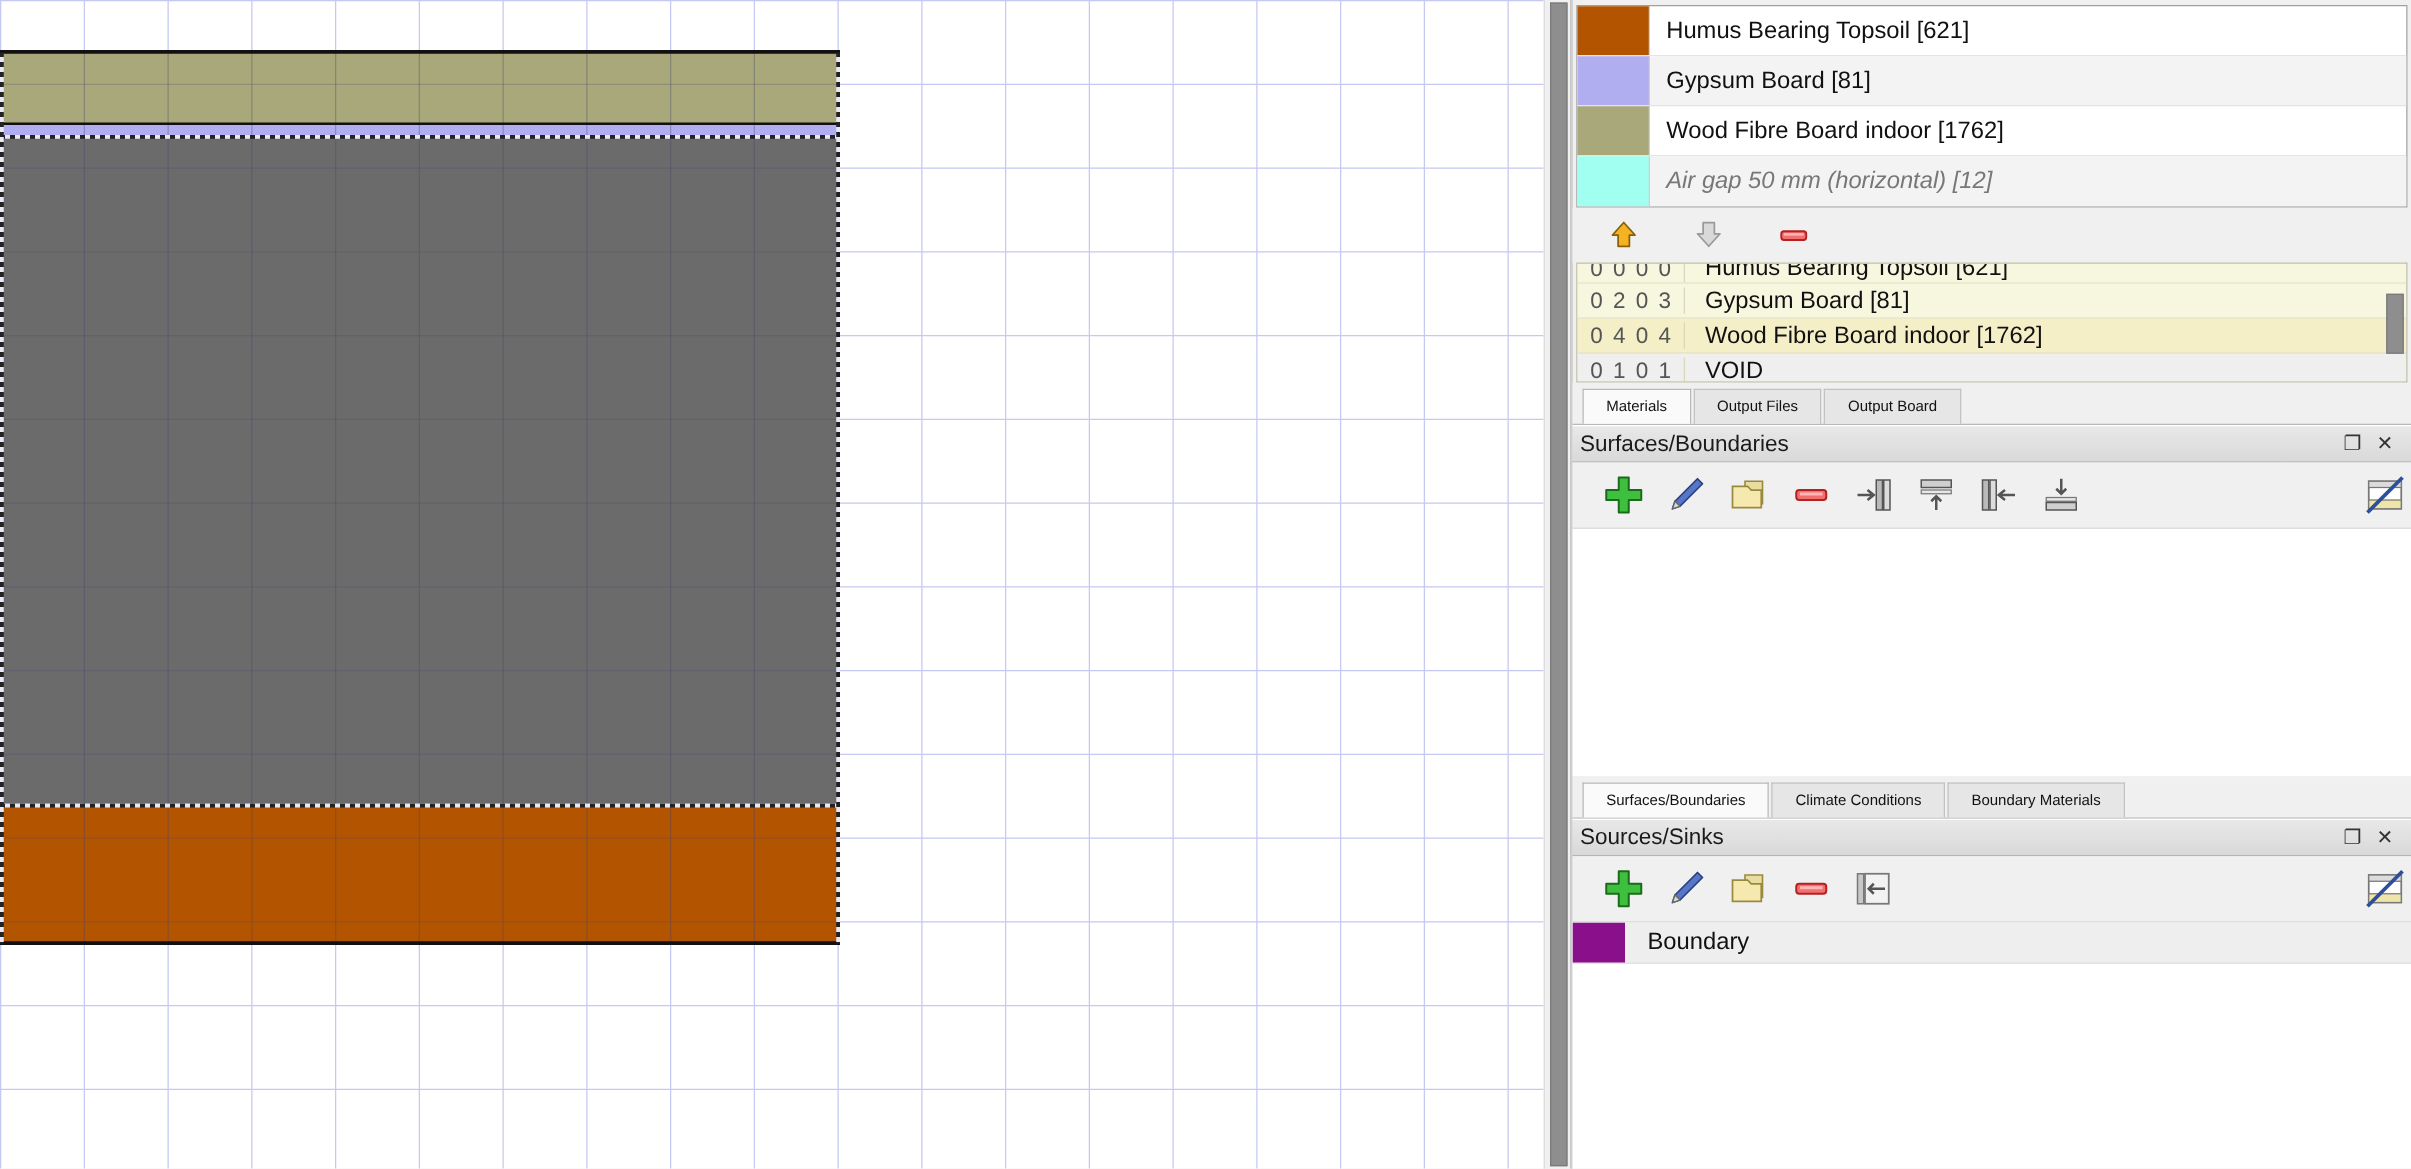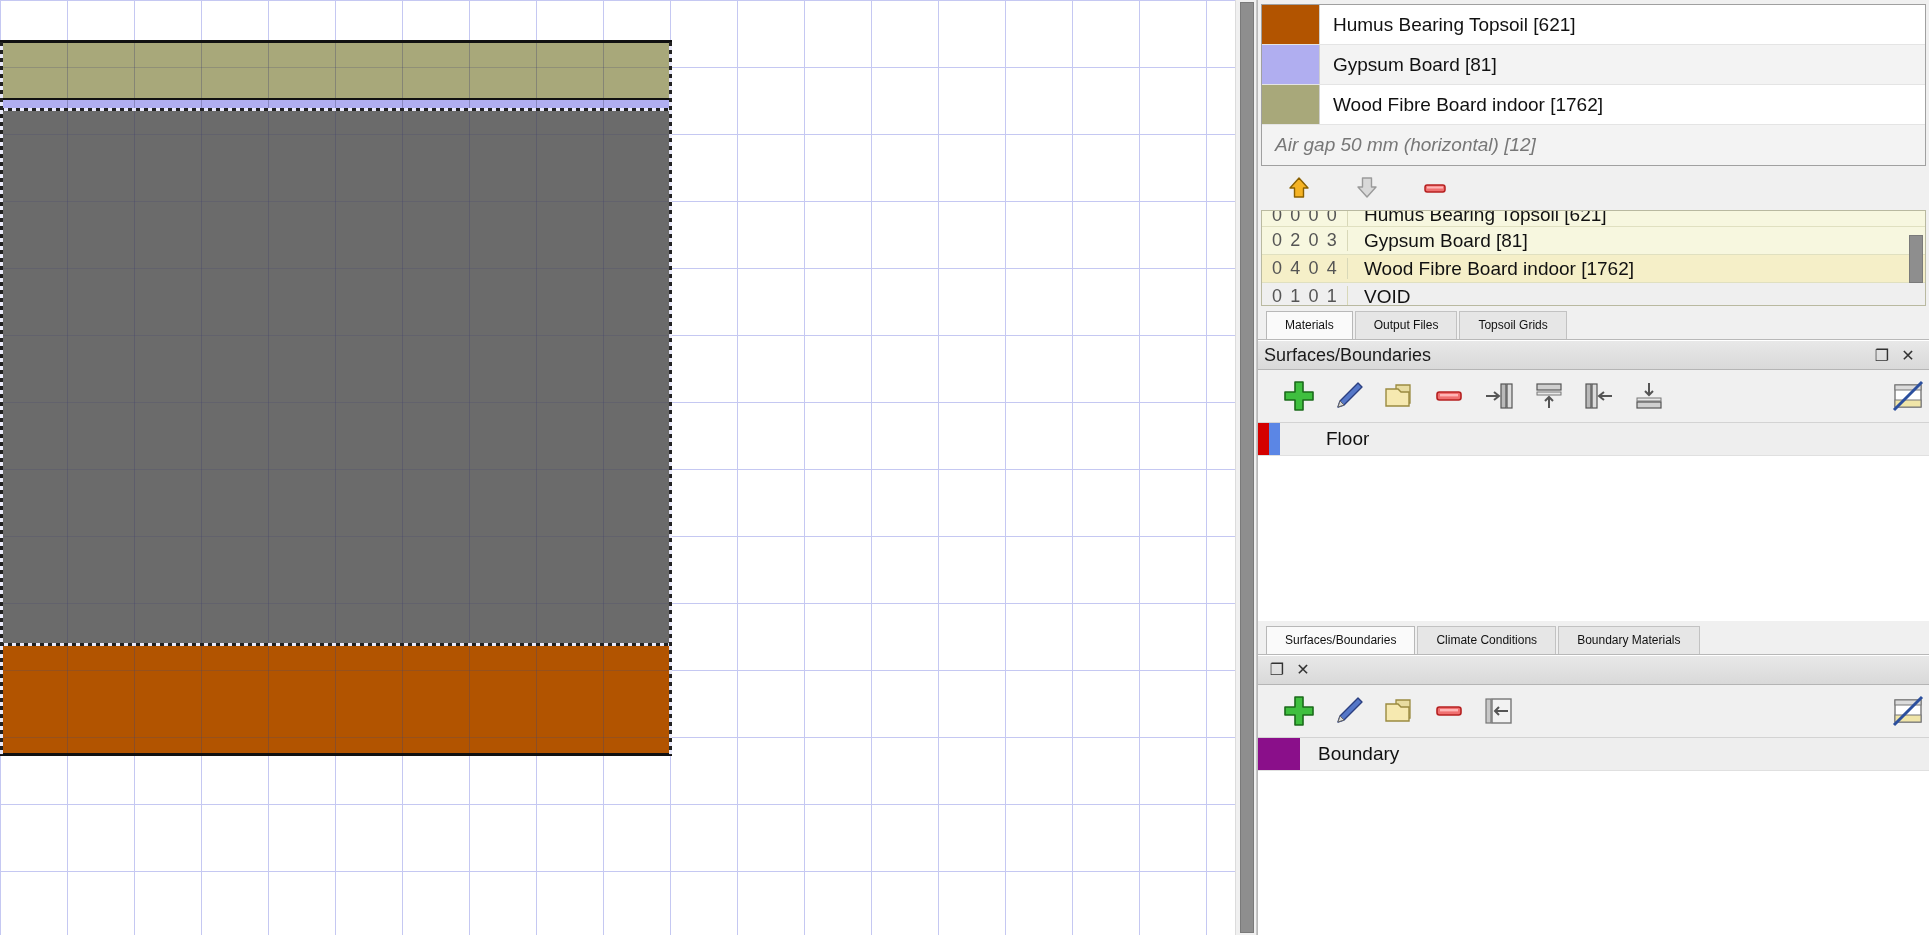--- a/index.html
+++ b/index.html
@@ -62,21 +62,21 @@
   .mat-list {
     margin:4px 3px 0 3px;
     border:1px solid #a0a0a0;
     background:#fff;
     position:relative;
   }
   .mat-row {
     display:flex; align-items:stretch; height:40px;
     border-bottom:1px solid #e4e4e4;
   }
-  .mat-row:last-child { border-bottom:none;flex-direction:column; }
+  .mat-row:last-child { border-bottom:none; }
   .mat-row.alt  { background:#f3f3f3; }
   .mat-swatch { width:58px; border-right:1px solid #cfcfcf; }
   .mat-label {
     flex:1; display:flex; align-items:center;
     padding-left:13px; font-size:19px; color:#111;
   }
   .mat-label.italic { font-style:italic; color:#777; }
 
   
   .mini-toolbar {
@@ -349,21 +349,21 @@
             </div>
             <div class="assign-name">VOID</div>
           </div>
         </div>
       <div class="assign-scroll"></div>
     </div>
 
     <div class="tabs" id="materials-tabs">
         <div class="tab active">Materials</div>
         <div class="tab">Output Files</div>
-        <div class="tab">Topsoil Grids</div>
+        <div class="tab">Output Board</div>
       </div>
 
     <div class="panel-header">
       <span class="panel-title">Surfaces/Boundaries</span>
       <span class="hdr-btn">❐</span>
       <span class="hdr-btn">✕</span>
     </div>
 
     <div class="big-toolbar">
       <span class="tb-icon">
@@ -422,37 +422,30 @@
         <svg width="36" height="34" viewBox="0 0 36 34">
           <rect x="5" y="6" width="26" height="22" fill="#fff" stroke="#777" stroke-width="1.4"></rect>
           <rect x="5" y="6" width="26" height="5" fill="#dcdcdc" stroke="#777" stroke-width="1"></rect>
           <rect x="5" y="21" width="26" height="7" fill="#f0e5a8" stroke="#777" stroke-width="1"></rect>
           <path d="M32 3 L4 31" stroke="#2b4f9e" stroke-width="3"></path>
         </svg>
       </span>
     </div>
 
     <div class="ent-list" id="surfaces-list">
-        <div class="ent-row">
-          <div class="ent-stripes">
-            <div class="ent-stripe-r"></div>
-            <div class="ent-stripe-b"></div>
-          </div>
-          <div class="ent-sw-bg"></div>
-          <div class="ent-label">Floor</div>
-        </div>
       </div>
 
     <div class="tabs" id="surfaces-tabs">
         <div class="tab active">Surfaces/Boundaries</div>
         <div class="tab">Climate Conditions</div>
         <div class="tab">Boundary Materials</div>
       </div>
 
     <div class="panel-header">
+      <span class="panel-title">Sources/Sinks</span>
       <span class="hdr-btn">❐</span>
       <span class="hdr-btn">✕</span>
     </div>
 
     <div class="big-toolbar">
       <span class="tb-icon">
         <svg width="34" height="34" viewBox="0 0 34 34">
           <path d="M13 3 H21 V13 H31 V21 H21 V31 H13 V21 H3 V13 H13 Z" fill="#3fbf3f" stroke="#1b6b1b" stroke-width="1.6" stroke-linejoin="round"></path>
         </svg>
       </span>

